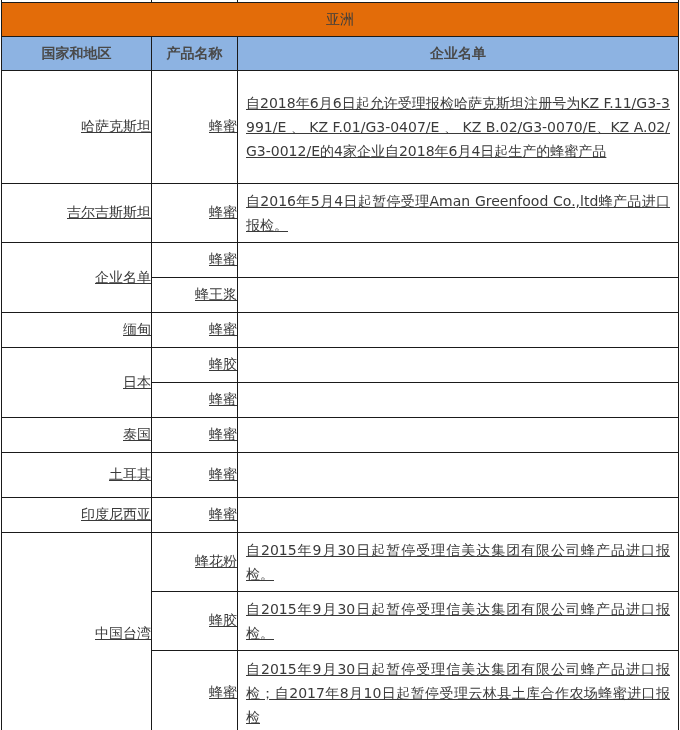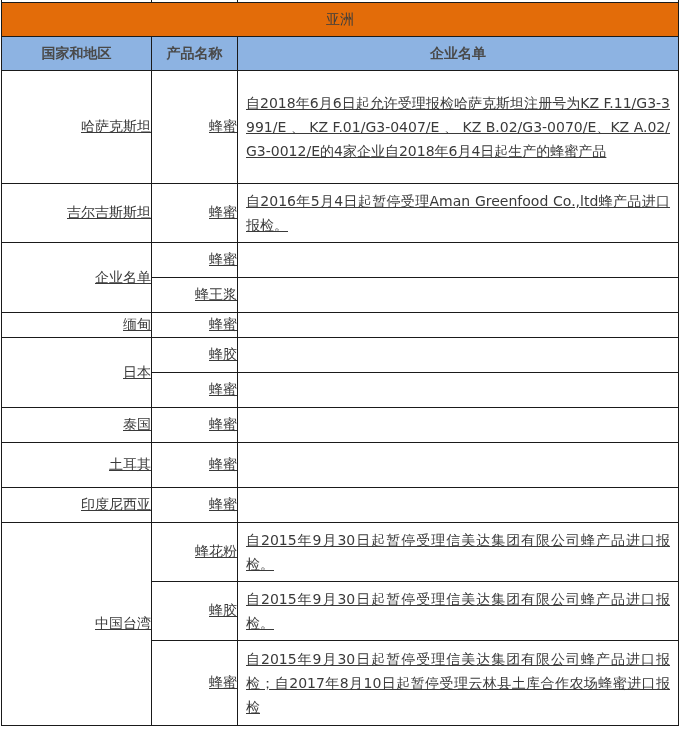--- a/index.html
+++ b/index.html
@@ -53,21 +53,21 @@
   <tr style="height:35px">
     <td class="c" rowspan="2">企业名单</td>
     <td class="c">蜂蜜</td>
     <td class="txt"></td>
   </tr>
   <tr style="height:35px">
     <td class="c">蜂王浆</td>
     <td class="txt"></td>
   </tr>
 
-  <tr style="height:25px">
+  <tr style="height:35px">
     <td class="c">缅甸</td>
     <td class="c">蜂蜜</td>
     <td class="txt"></td>
   </tr>
 
   <tr style="height:35px">
     <td class="c" rowspan="2">日本</td>
     <td class="c">蜂胶</td>
     <td class="txt"></td>
   </tr>

